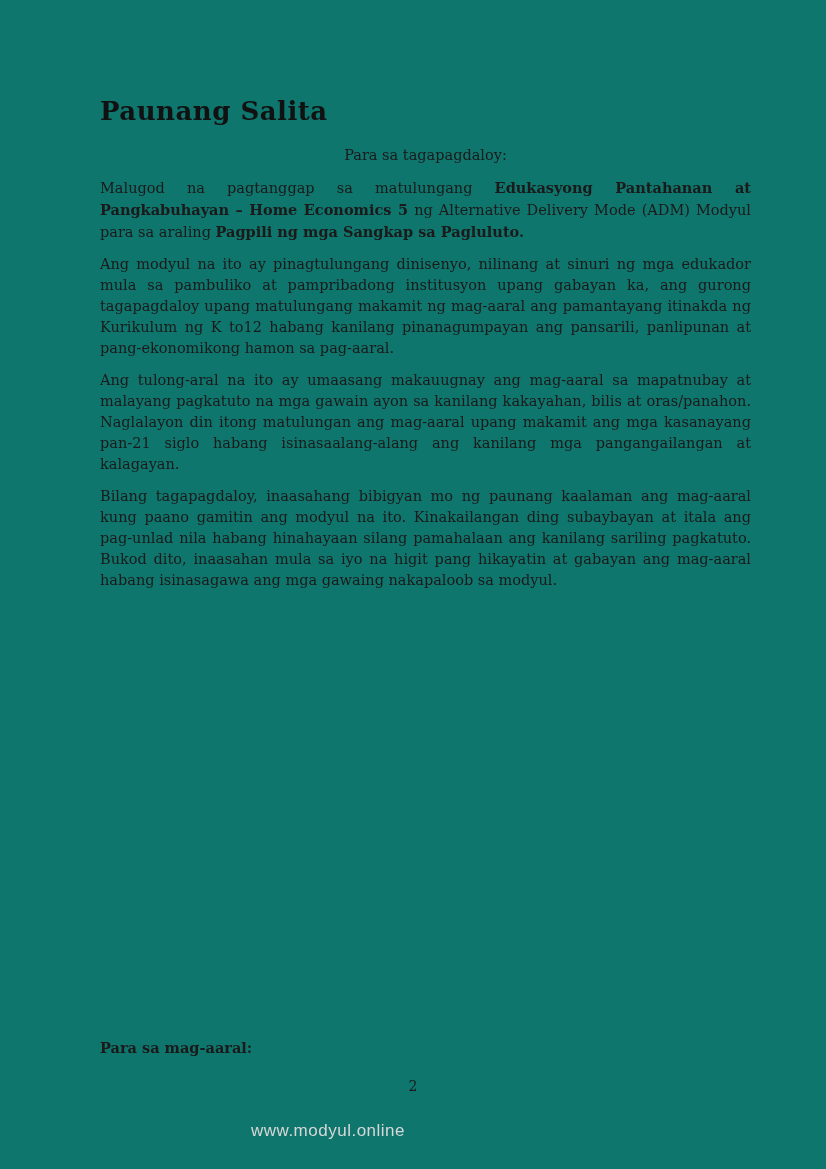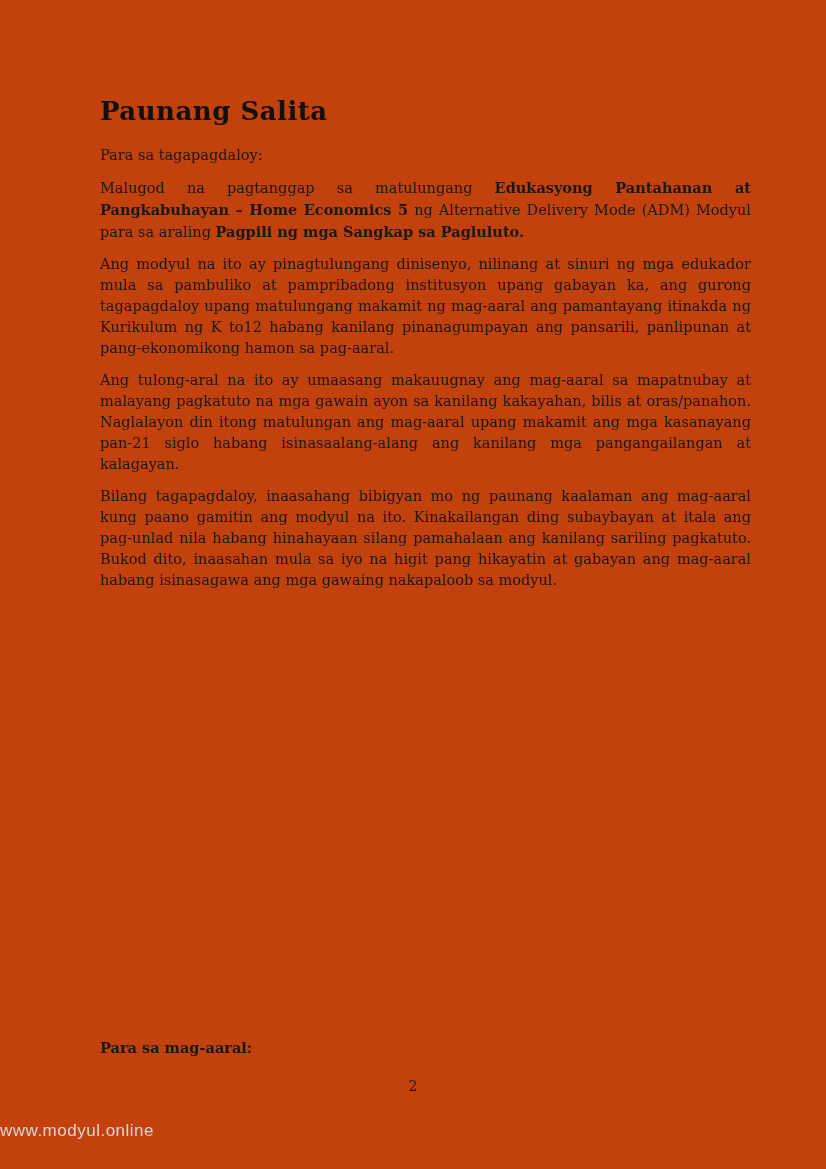--- a/index.html
+++ b/index.html
@@ -4,21 +4,21 @@
 <style>
   html, body {
     margin: 0;
     padding: 0;
     background: #ffffff;
   }
   .page {
     position: relative;
     width: 826px;
     height: 1169px;
-    background: #c2410c;
+    background: #0f766e;
     overflow: hidden;
     font-family: "DejaVu Serif", "Liberation Serif", serif;
     color: #1a1a1a;
   }
   .content {
     position: absolute;
     left: 100px;
     top: 96px;
     width: 651px;
   }
@@ -26,20 +26,21 @@
     font-size: 26px;
     font-weight: bold;
     margin: 0 0 19px 0;
     letter-spacing: 0.5px;
     color: #111111;
   }
   .salutation {
     font-size: 14.5px;
     line-height: 21px;
     margin: 0 0 11px 0;
+    text-align: center;
   }
   .body-para {
     font-size: 14.5px;
     line-height: 21px;
     text-align: justify;
     margin: 0 0 11px 0;
   }
   .body-para b {
     font-weight: bold;
   }
@@ -59,20 +60,21 @@
     width: 826px;
     text-align: center;
     font-size: 14px;
     margin: 0;
   }
   .watermark {
     position: absolute;
     left: 0;
     top: 1121px;
     width: 656px;
+    text-align: center;
     font-size: 17px;
     letter-spacing: 0.5px;
     color: #d7d7d7;
     font-family: "Liberation Sans", "DejaVu Sans", sans-serif;
     margin: 0;
   }
 </style>
 </head>
 <body>
 

